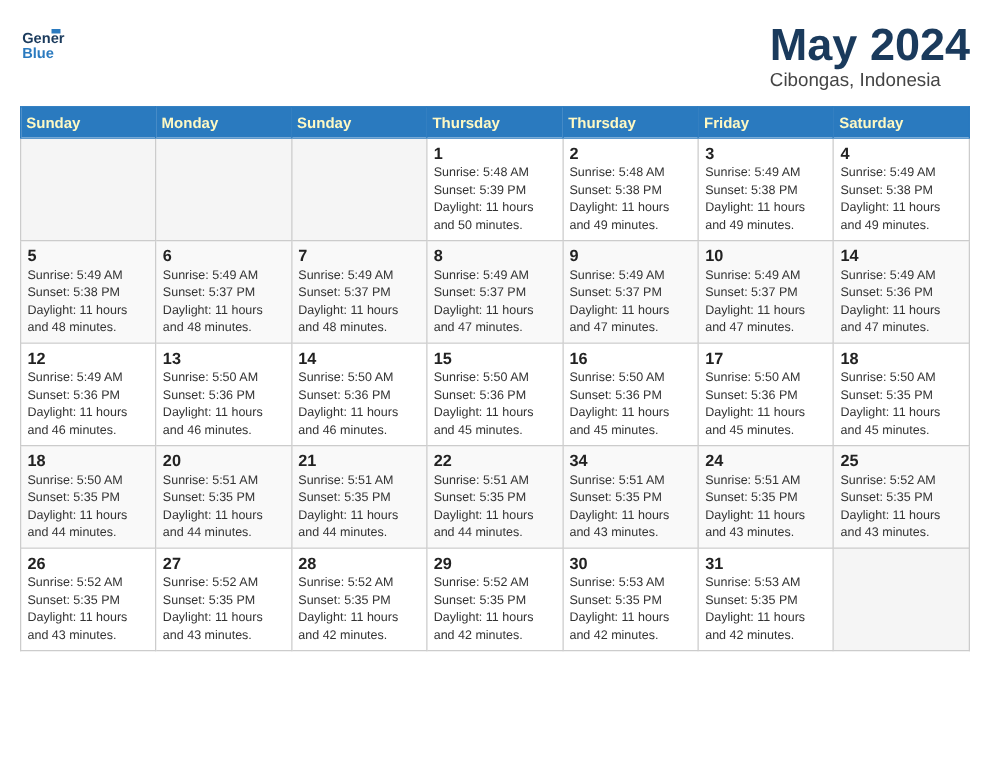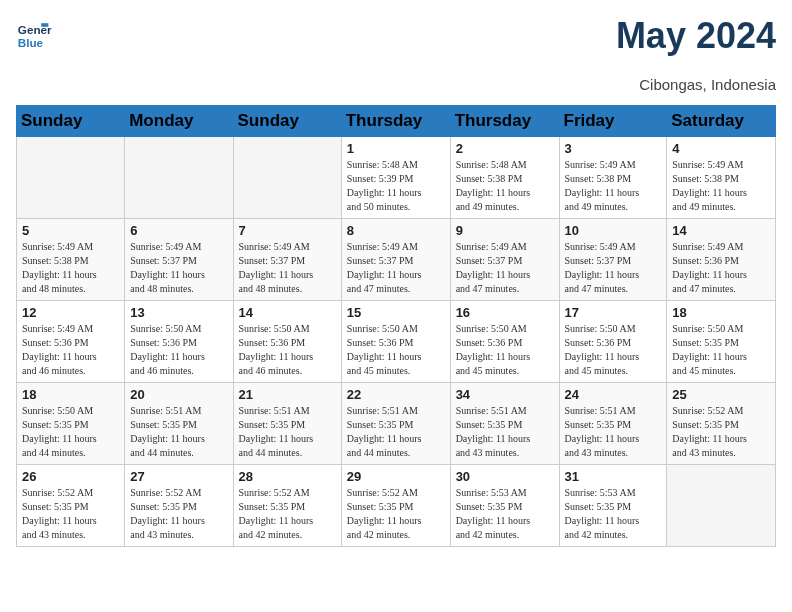--- a/index.html
+++ b/index.html
@@ -19,44 +19,42 @@
     .logo {
       display: flex;
       align-items: center;
       gap: 6px;
     }
     .logo-icon {
       width: 36px;
       height: 36px;
     }
     .title-area {
-      text-align: right;
     }
     .calendar-title {
       font-size: 36px;
       font-weight: bold;
       color: #1a3a5c;
       line-height: 1.1;
     }
     .calendar-subtitle {
       font-size: 15px;
       color: #444;
-      margin-top: 20px;
     }
     table {
       width: 100%;
       border-collapse: collapse;
       font-size: 10.5px;
     }
     th {
       background-color: #2a7abf;
-      color: #000000;
+      color: #fef9c3;
       padding: 5px 4px;
       text-align: left;
-      font-size: 17px;
+      font-size: 12px;
       border: 1px solid #2a7abf;
     }
     td {
       border: 1px solid #ccc;
       vertical-align: top;
       padding: 4px 5px;
       width: 110px;
       min-height: 80px;
       background: #fff;
     }
@@ -67,21 +65,20 @@
       font-size: 13px;
       font-weight: bold;
       color: #222;
       display: block;
       margin-bottom: 2px;
     }
     .day-info {
       color: #333;
       font-size: 10px;
       line-height: 1.4;
-      font-family: Liberation Serif, serif;
     }
     tr:nth-child(even) td:not(.empty) {
       background: #f9f9f9;
     }
   </style>
 </head>
 <body>
 
 <div class="header-area">
   <div class="logo">

